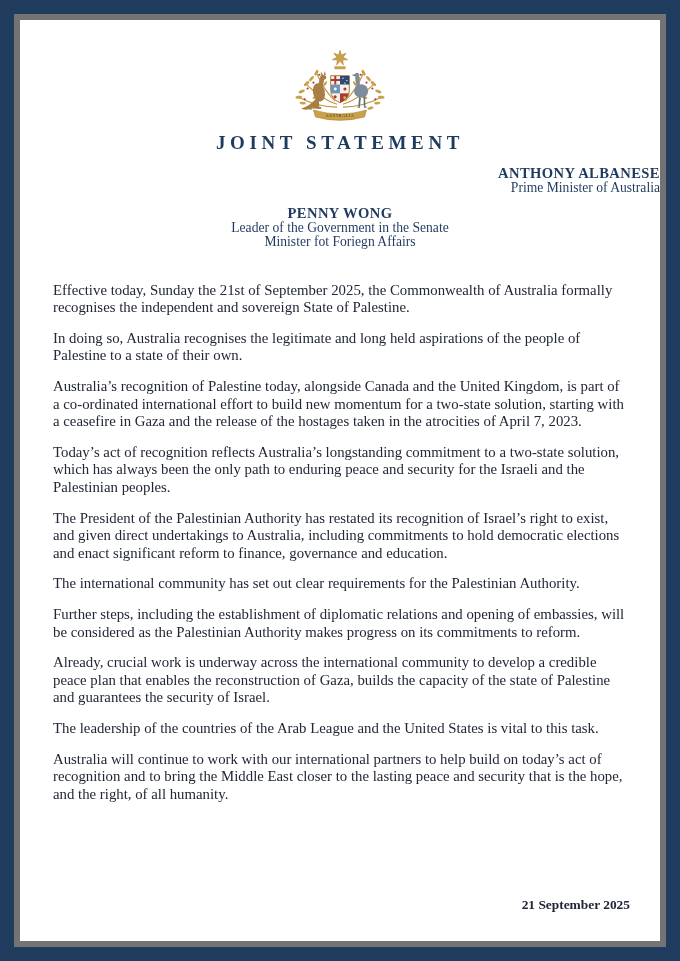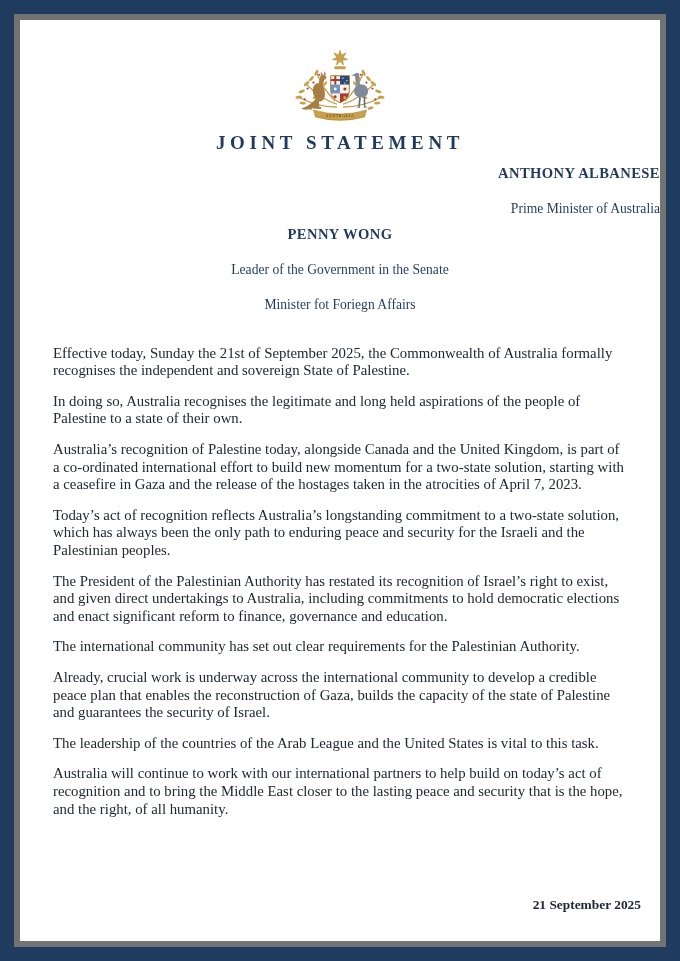--- a/index.html
+++ b/index.html
@@ -36,38 +36,37 @@
   .signatory.second { margin-top: 9px; }
   .sig-name {
     font-weight: bold;
     font-size: 14.6px;
     letter-spacing: 0.4px;
     line-height: 1.1;
   }
   .sig-role {
     font-size: 13.6px;
     line-height: 1.07;
-    margin-top: 21px;
   }
   main {
     flex: 1 1 auto;
     padding: 32px 32px 0 33px;
     color: #212736;
     font-family: Liberation Serif, serif;
   }
   main p {
     margin: 0 0 13px 0;
     font-size: 14.8px;
     line-height: 17.6px;
   }
   footer {
     flex: 0 0 auto;
     margin-top: auto;
     text-align: right;
-    padding: 0 19px 28px 0;
+    padding: 0 30px 28px 0;
   }
   .doc-date {
     color: #212736;
     font-weight: bold;
     font-size: 13.4px;
   }
 </style>
 </head>
 <body>
 
@@ -180,20 +179,21 @@
     </div>
   </header>
 
   <main>
     <p>Effective today, Sunday the 21st of September 2025, the Commonwealth of Australia formally recognises the independent and sovereign State of Palestine.</p>
     <p>In doing so, Australia recognises the legitimate and long held aspirations of the people of Palestine to a state of their own.</p>
     <p>Australia’s recognition of Palestine today, alongside Canada and the United Kingdom, is part of a co-ordinated international effort to build new momentum for a two-state solution, starting with a ceasefire in Gaza and the release of the hostages taken in the atrocities of April 7, 2023.</p>
     <p>Today’s act of recognition reflects Australia’s longstanding commitment to a two-state solution, which has always been the only path to enduring peace and security for the Israeli and the Palestinian peoples.</p>
     <p>The President of the Palestinian Authority has restated its recognition of Israel’s right to exist, and given direct undertakings to Australia, including commitments to hold democratic elections and enact significant reform to finance, governance and education.</p>
     <p>The international community has set out clear requirements for the Palestinian Authority.</p>
+    <p>Further steps, including the establishment of diplomatic relations and opening of embassies, will be considered as the Palestinian Authority makes progress on its commitments to reform.</p>
     <p>Already, crucial work is underway across the international community to develop a credible peace plan that enables the reconstruction of Gaza, builds the capacity of the state of Palestine and guarantees the security of Israel.</p>
     <p>The leadership of the countries of the Arab League and the United States is vital to this task.</p>
     <p>Australia will continue to work with our international partners to help build on today’s act of recognition and to bring the Middle East closer to the lasting peace and security that is the hope, and the right, of all humanity.</p>
   </main>
 
   <footer>
     <span class="doc-date">21 September 2025</span>
   </footer>
 
 </div>

